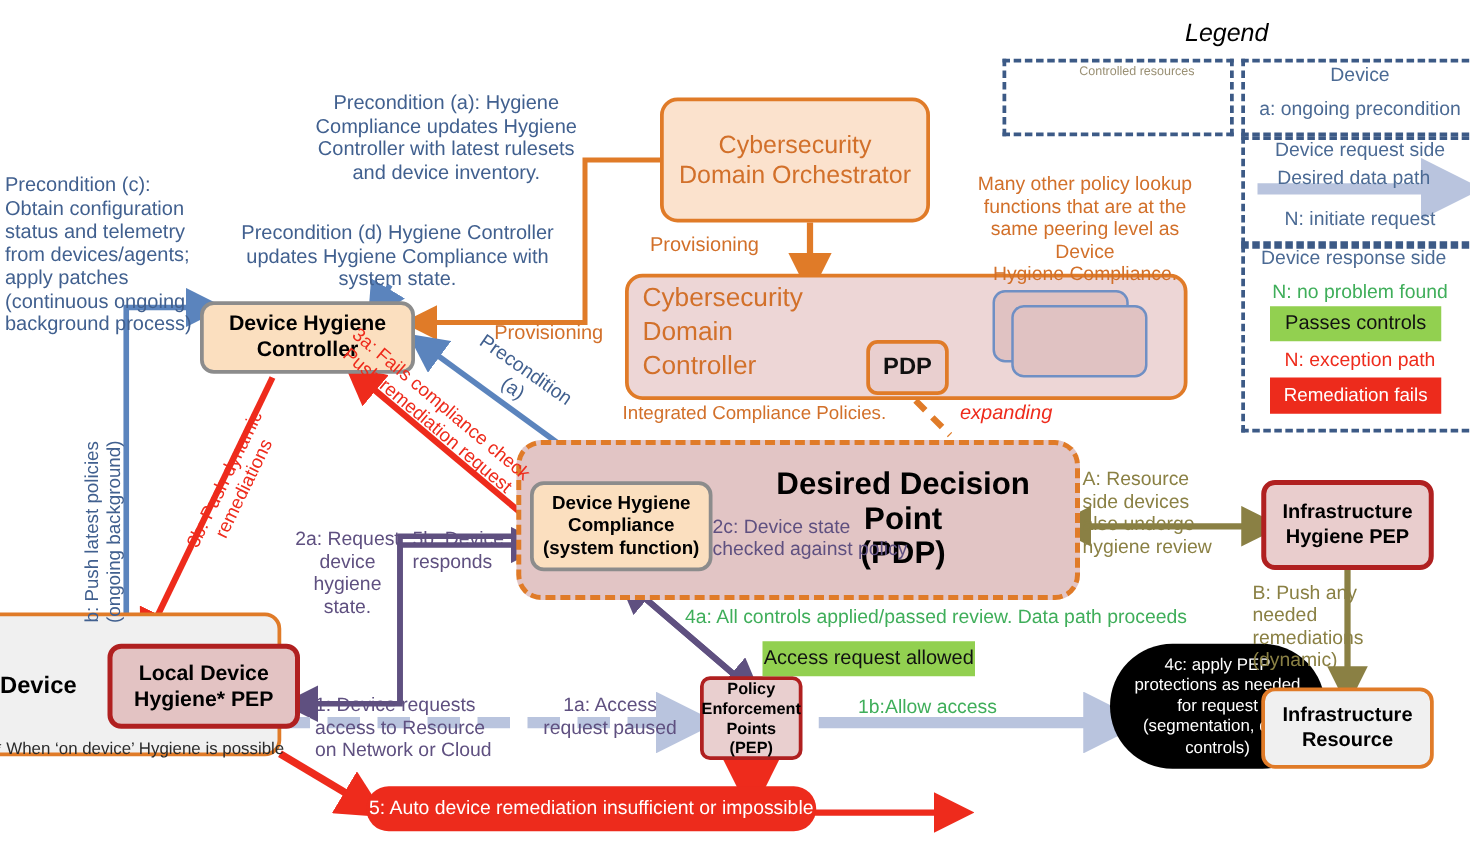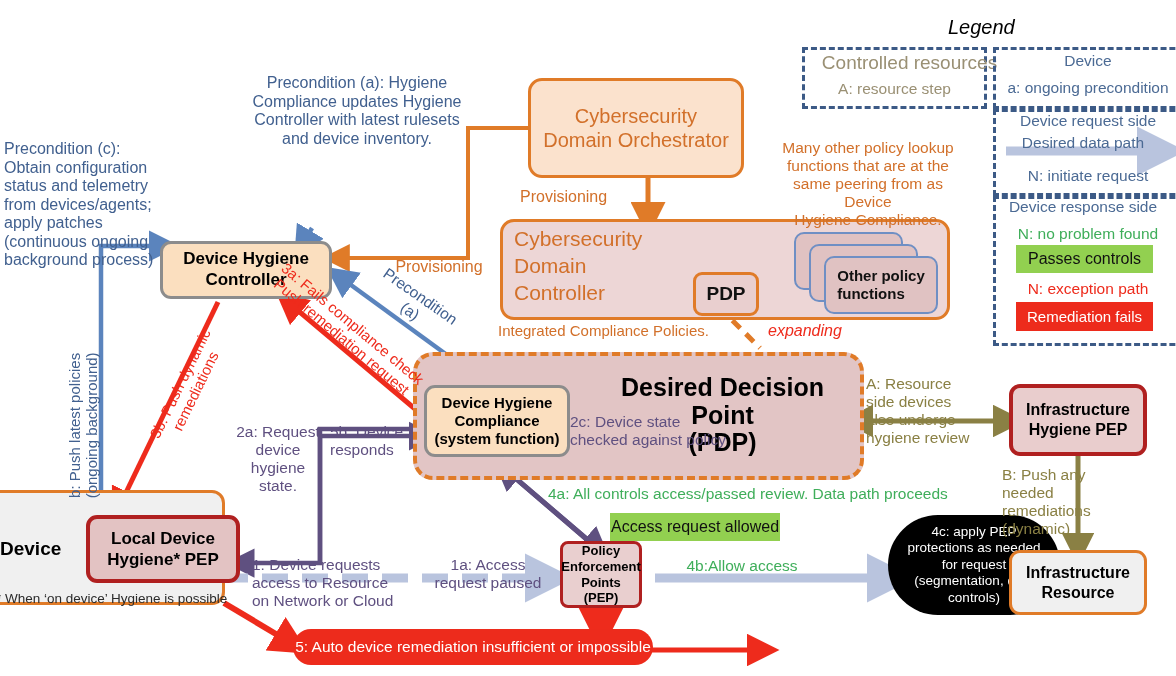--- a/index.html
+++ b/index.html
@@ -136,24 +136,20 @@
     <div>Controller</div>
   </div>
   <div class="lbl t-orange" style="left:498px;top:322px;width:280px;font-size:15px;text-align:left;">Integrated Compliance Policies.</div>
 
   <div class="box-pdpchip" style="left:693px;top:272px;width:60px;height:38px;">
     <span>PDP</span>
   </div>
 
   <div class="stackcard" style="left:794px;top:232px;width:105px;height:54px;"></div>
   <div class="stackcard" style="left:809px;top:244px;width:105px;height:54px;"></div>
-  <div class="stackcard front" style="left:824px;top:256px;width:110px;height:54px;">
-    <span style="white-space:pre-line;">Other policy
-functions</span>
-  </div>
 
   <div class="node box-dhc" style="left:160px;top:241px;width:172px;height:58px;">
     <span style="white-space:pre-line;">Device Hygiene
 Controller</span>
   </div>
 
   <div class="pdp-zone" style="left:413px;top:352px;width:443px;height:120px;"></div>
   <div class="pdp-title" style="left:590px;top:374px;width:265px;white-space:pre-line;">Desired Decision Point
 (PDP)</div>
 
@@ -211,28 +207,31 @@
 and device inventory.</div>
 
   <div class="lbl t-blue" style="left:4px;top:140px;width:160px;font-size:16px;text-align:left;white-space:pre-line;">Precondition (c):
 Obtain configuration
 status and telemetry
 from devices/agents;
 apply patches
 (continuous ongoing
 background process)</div>
 
+  <div class="lbl t-blue" style="left:168px;top:178px;width:300px;font-size:16px;white-space:pre-line;">Precondition (d) Hygiene Controller
+updates Hygiene Compliance with
+system state.</div>
 
   <div class="lbl t-orange" style="left:520px;top:188px;width:120px;font-size:16px;text-align:left;">Provisioning</div>
 
   <div class="lbl t-orange" style="left:387px;top:258px;width:104px;font-size:16px;">Provisioning</div>
 
   <div class="lbl t-orange" style="left:773px;top:139px;width:190px;font-size:15.5px;white-space:pre-line;">Many other policy lookup
 functions that are at the
-same peering from as Device
+same peering level as Device
 Hygiene Compliance.</div>
 
   <div class="lbl t-red" style="left:768px;top:322px;width:90px;font-size:16px;font-style:italic;text-align:left;">expanding</div>
 
   <div class="lbl t-blue rot" style="left:355px;top:286px;width:120px;font-size:15.5px;white-space:pre-line;transform:rotate(35deg);">Precondition
 (a)</div>
 
   <div class="lbl t-red rot" style="left:247px;top:313px;width:200px;font-size:15px;white-space:pre-line;transform:rotate(40deg);">3a: Fails compliance check
 Push remediation request</div>
 
@@ -253,39 +252,38 @@
   <div class="lbl t-purple" style="left:570px;top:413px;width:180px;font-size:15.5px;white-space:pre-line;text-align:left;">2c: Device state
 checked against policy</div>
 
   <div class="lbl t-purple" style="left:252px;top:556px;width:150px;font-size:15.5px;white-space:pre-line;text-align:left;">1: Device requests
 access to Resource
 on Network or Cloud</div>
 
   <div class="lbl t-purple" style="left:424px;top:556px;width:128px;font-size:15.5px;white-space:pre-line;">1a: Access
 request paused</div>
 
-  <div class="lbl t-green" style="left:548px;top:485px;width:420px;font-size:15.5px;text-align:left;">4a: All controls access/passed review.  Data path proceeds</div>
-
-  <div class="lbl t-green" style="left:672px;top:557px;width:140px;font-size:15.5px;">4b:Allow access</div>
+  <div class="lbl t-green" style="left:548px;top:485px;width:420px;font-size:15.5px;text-align:left;">4a: All controls applied/passed review.  Data path proceeds</div>
+
+  <div class="lbl t-green" style="left:672px;top:557px;width:140px;font-size:15.5px;">1b:Allow access</div>
 
   <div class="lbl t-olive" style="left:866px;top:375px;width:120px;font-size:15.5px;white-space:pre-line;text-align:left;">A: Resource
 side devices
 also undergo
 hygiene review</div>
 
   <div class="lbl t-olive" style="left:1002px;top:466px;width:110px;font-size:15.5px;white-space:pre-line;text-align:left;">B: Push any
 needed
 remediations
 (dynamic)</div>
 
   <div class="legend-title" style="left:948px;top:16px;">Legend</div>
 
   <div class="leg-box" style="left:802px;top:47px;width:185px;height:62px;"></div>
-  <div class="leg-txt t-gray" style="left:802px;top:52px;width:215px;font-size:19px;">Controlled resources</div>
-  <div class="leg-txt t-gray" style="left:802px;top:80px;width:185px;font-size:15.5px;">A: resource step</div>
+  <div class="leg-txt t-gray" style="left:802px;top:52px;width:215px;font-size:10px;">Controlled resources</div>
 
   <div class="leg-box" style="left:993px;top:47px;width:200px;height:62px;"></div>
   <div class="leg-txt t-legend" style="left:993px;top:52px;width:190px;font-size:15.5px;">Device</div>
   <div class="leg-txt t-legend" style="left:993px;top:79px;width:190px;font-size:15.5px;">a: ongoing precondition</div>
 
   <div class="leg-box" style="left:993px;top:109px;width:200px;height:87px;"></div>
   <div class="leg-txt t-legend" style="left:993px;top:112px;width:190px;font-size:15.5px;">Device request side</div>
   <div class="leg-txt t-legend" style="left:988px;top:134px;width:190px;font-size:15.5px;">Desired data path</div>
   <div class="leg-txt t-legend" style="left:993px;top:167px;width:190px;font-size:15.5px;">N: initiate request</div>
 

